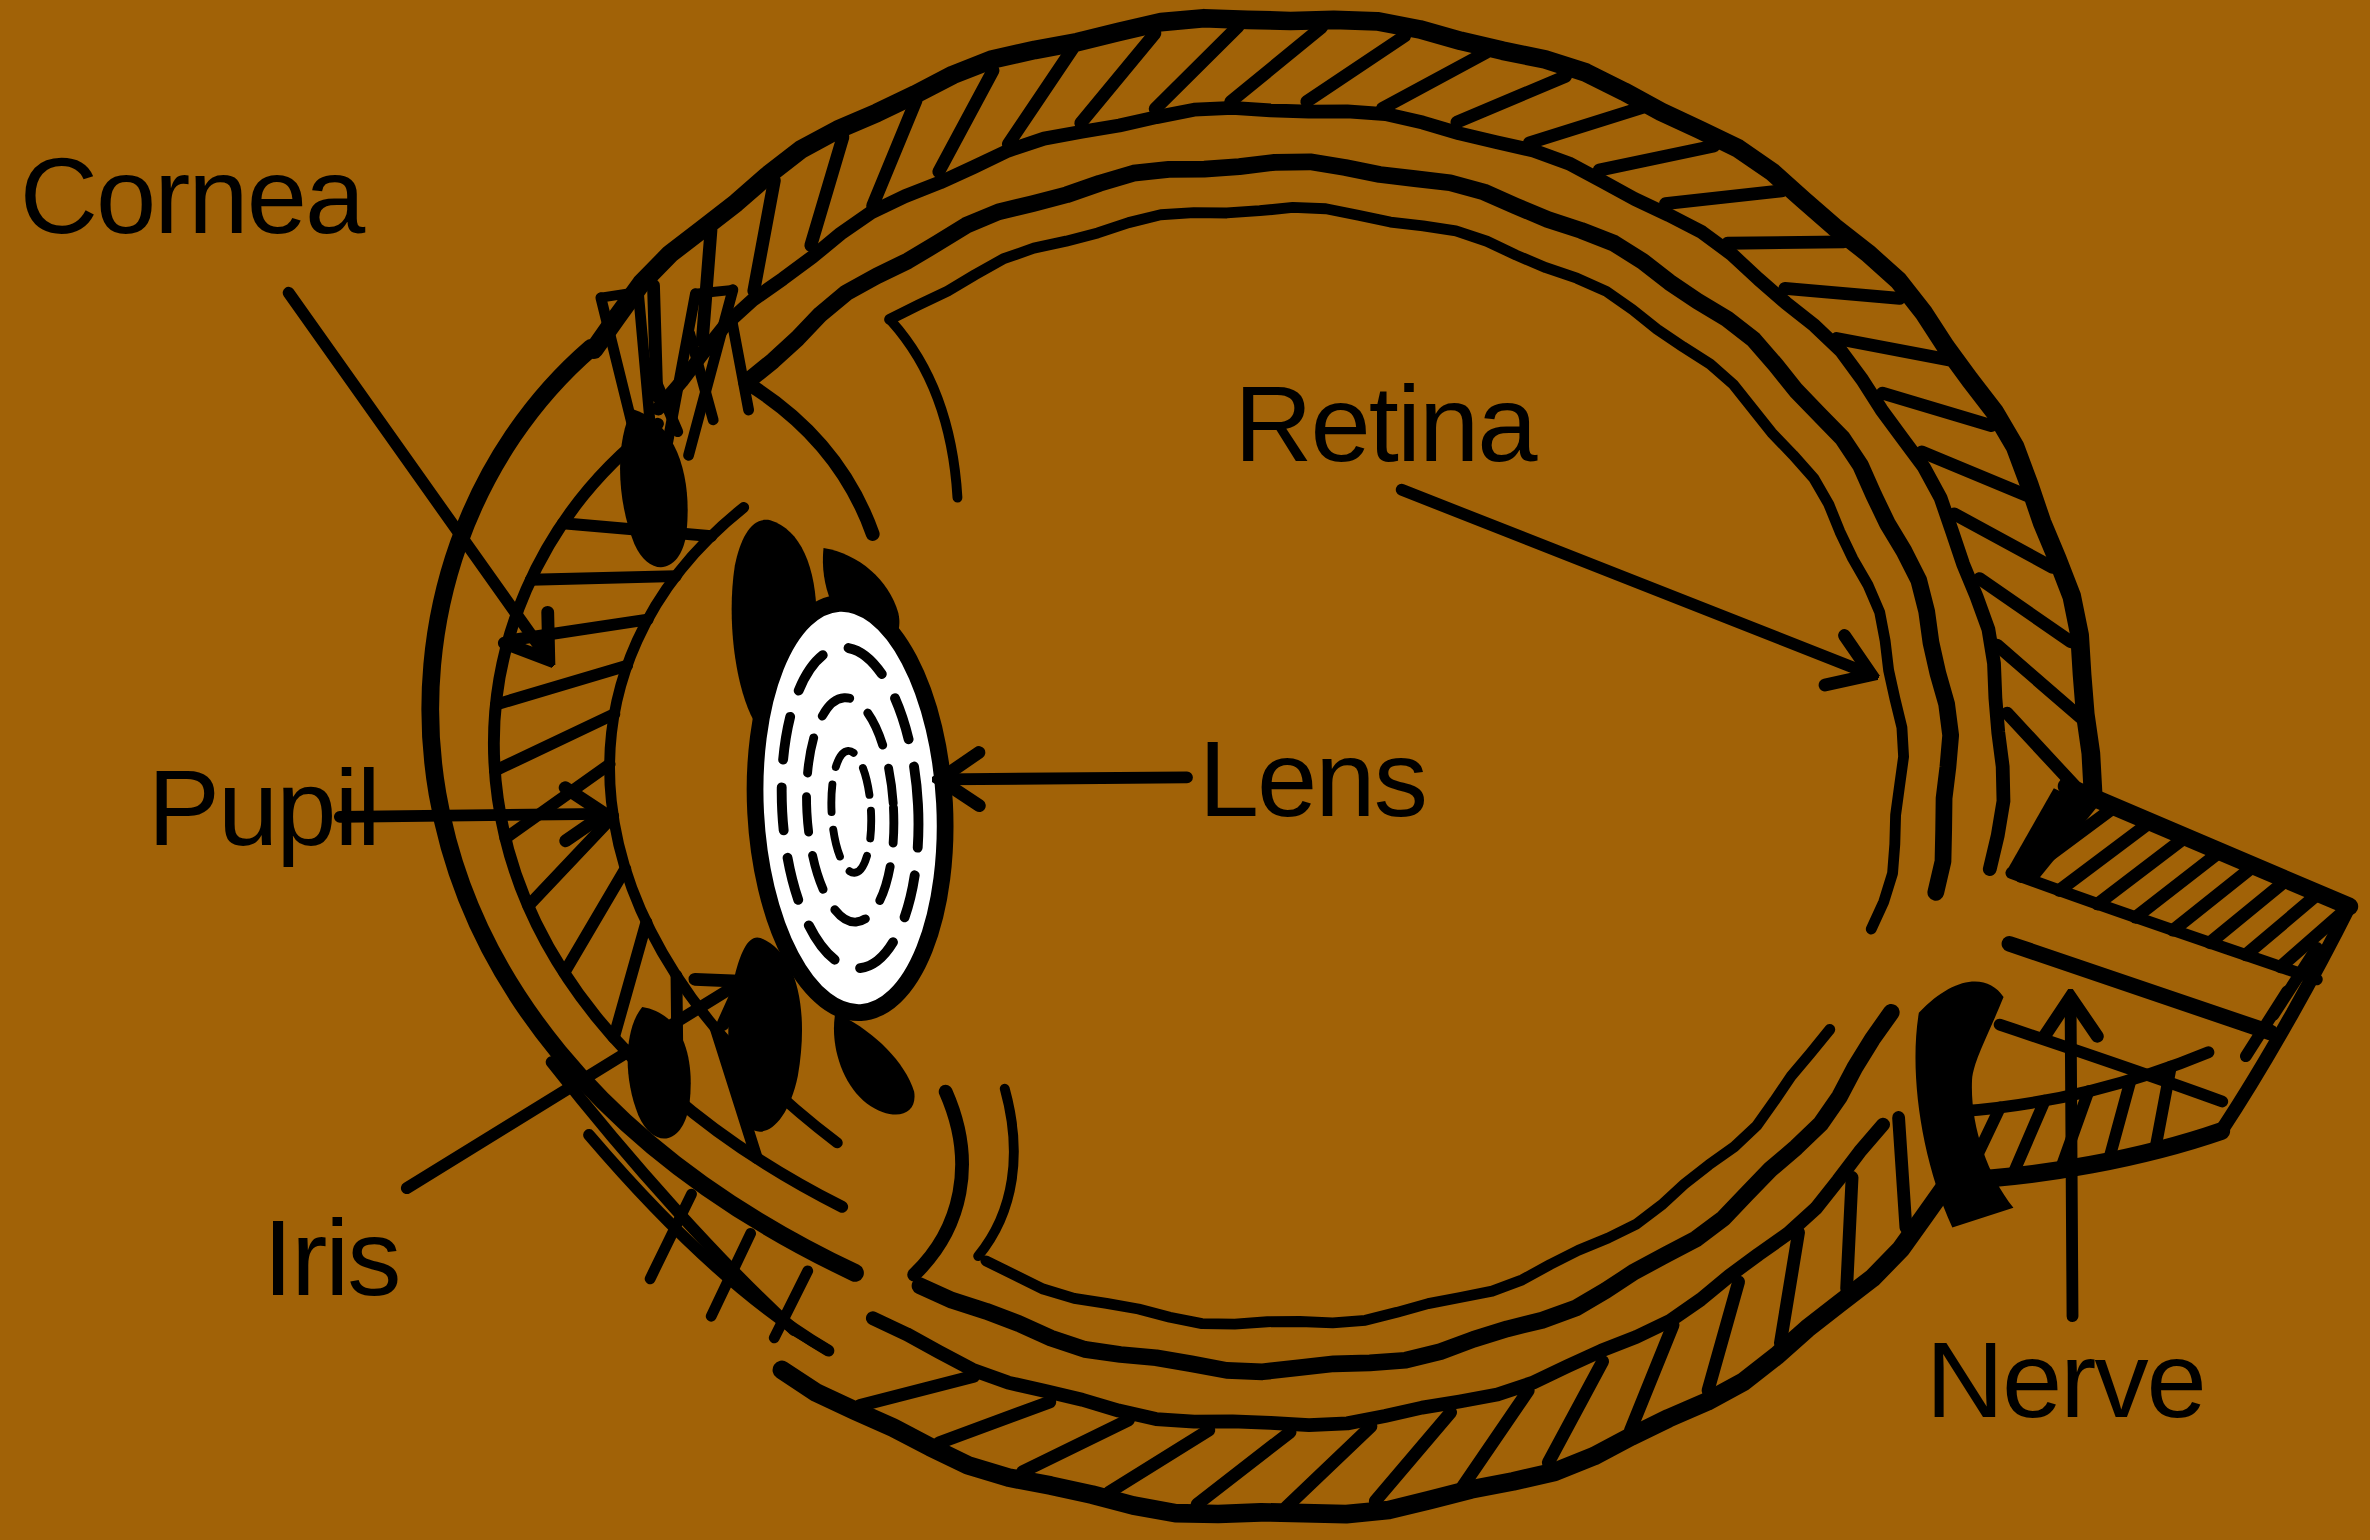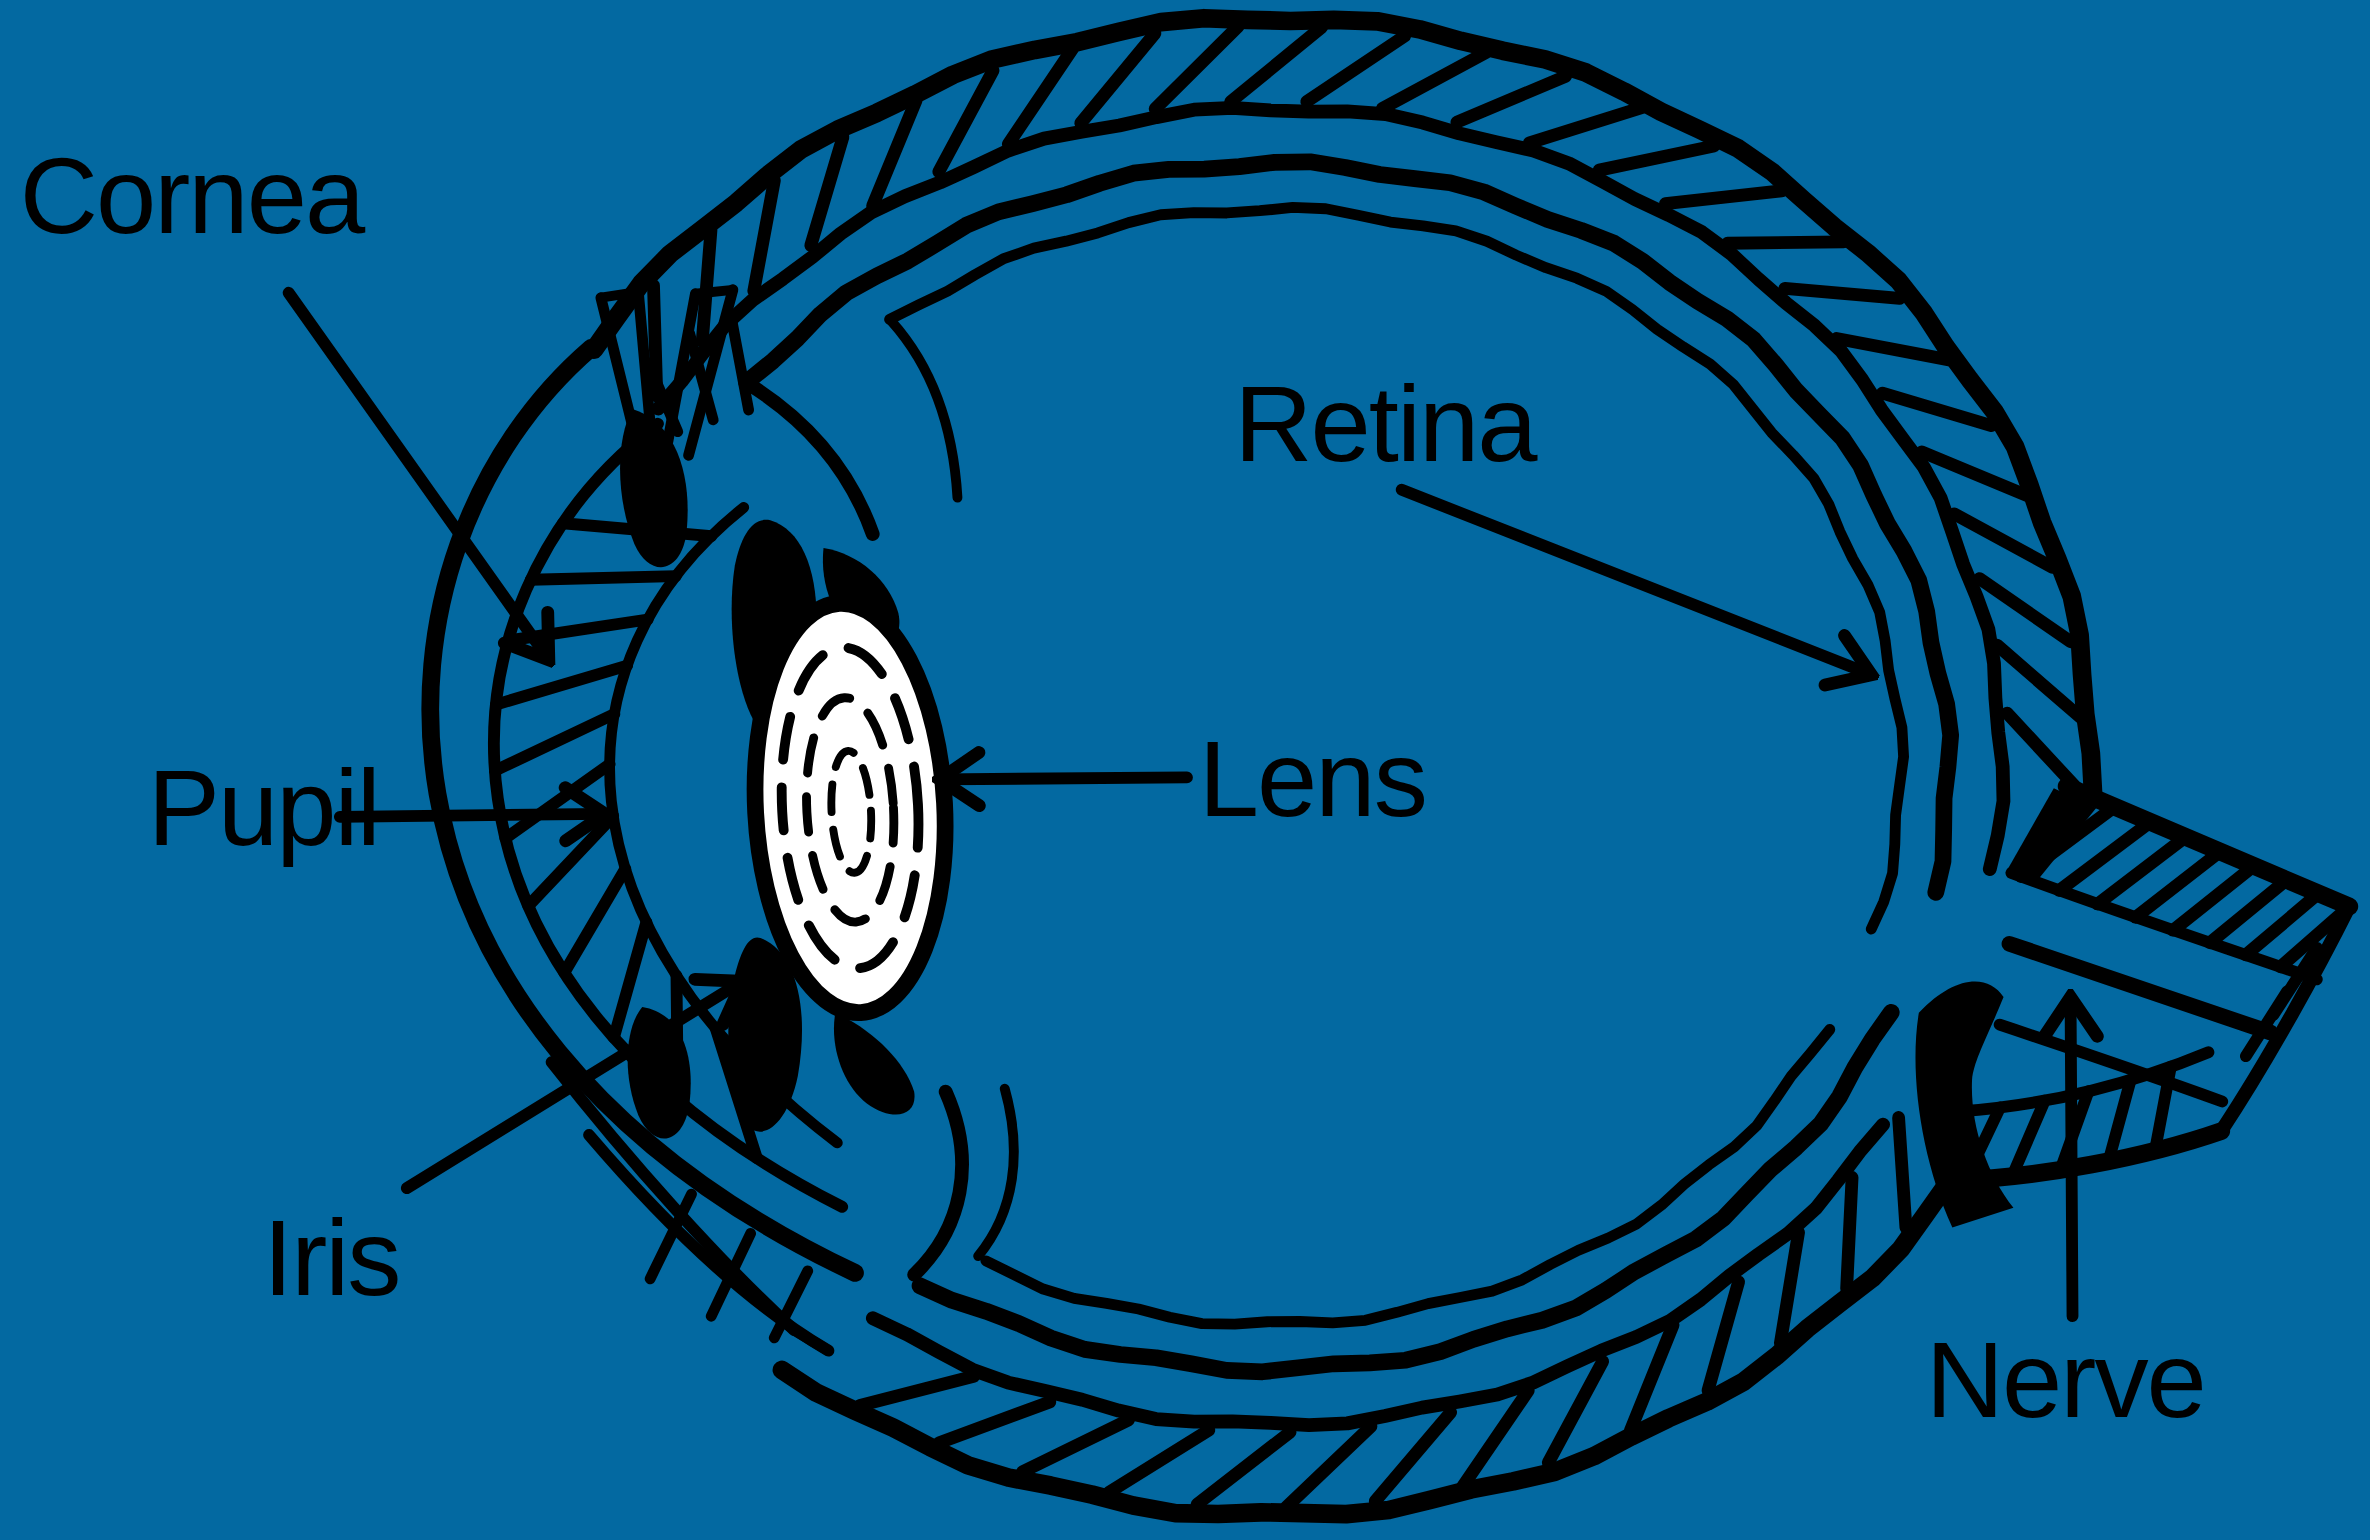--- a/index.html
+++ b/index.html
@@ -1,16 +1,16 @@
 <!DOCTYPE html>
 <html><head>
 <meta charset="utf-8">
 <style>
   html,body{margin:0;padding:0;background:#ffffff;}
-  .stage{width:2370px;height:1541px;position:relative;background:#0369a1;overflow:hidden;}
+  .stage{width:2370px;height:1541px;position:relative;background:#a16207;overflow:hidden;}
   svg{display:block;}
   .lbl{font-family:"Liberation Sans", sans-serif;font-size:110px;letter-spacing:-2px;fill:#000;}
 </style>
 </head>
 <body>
 
 <div class="stage">
 <svg id="diagram" viewBox="0 0 2406 1564" width="2370" height="1541">
   <defs>
     <marker id="ah" viewBox="-48 -34 56 68" refX="-2" refY="0" markerWidth="56" markerHeight="68" orient="auto" markerUnits="userSpaceOnUse">

